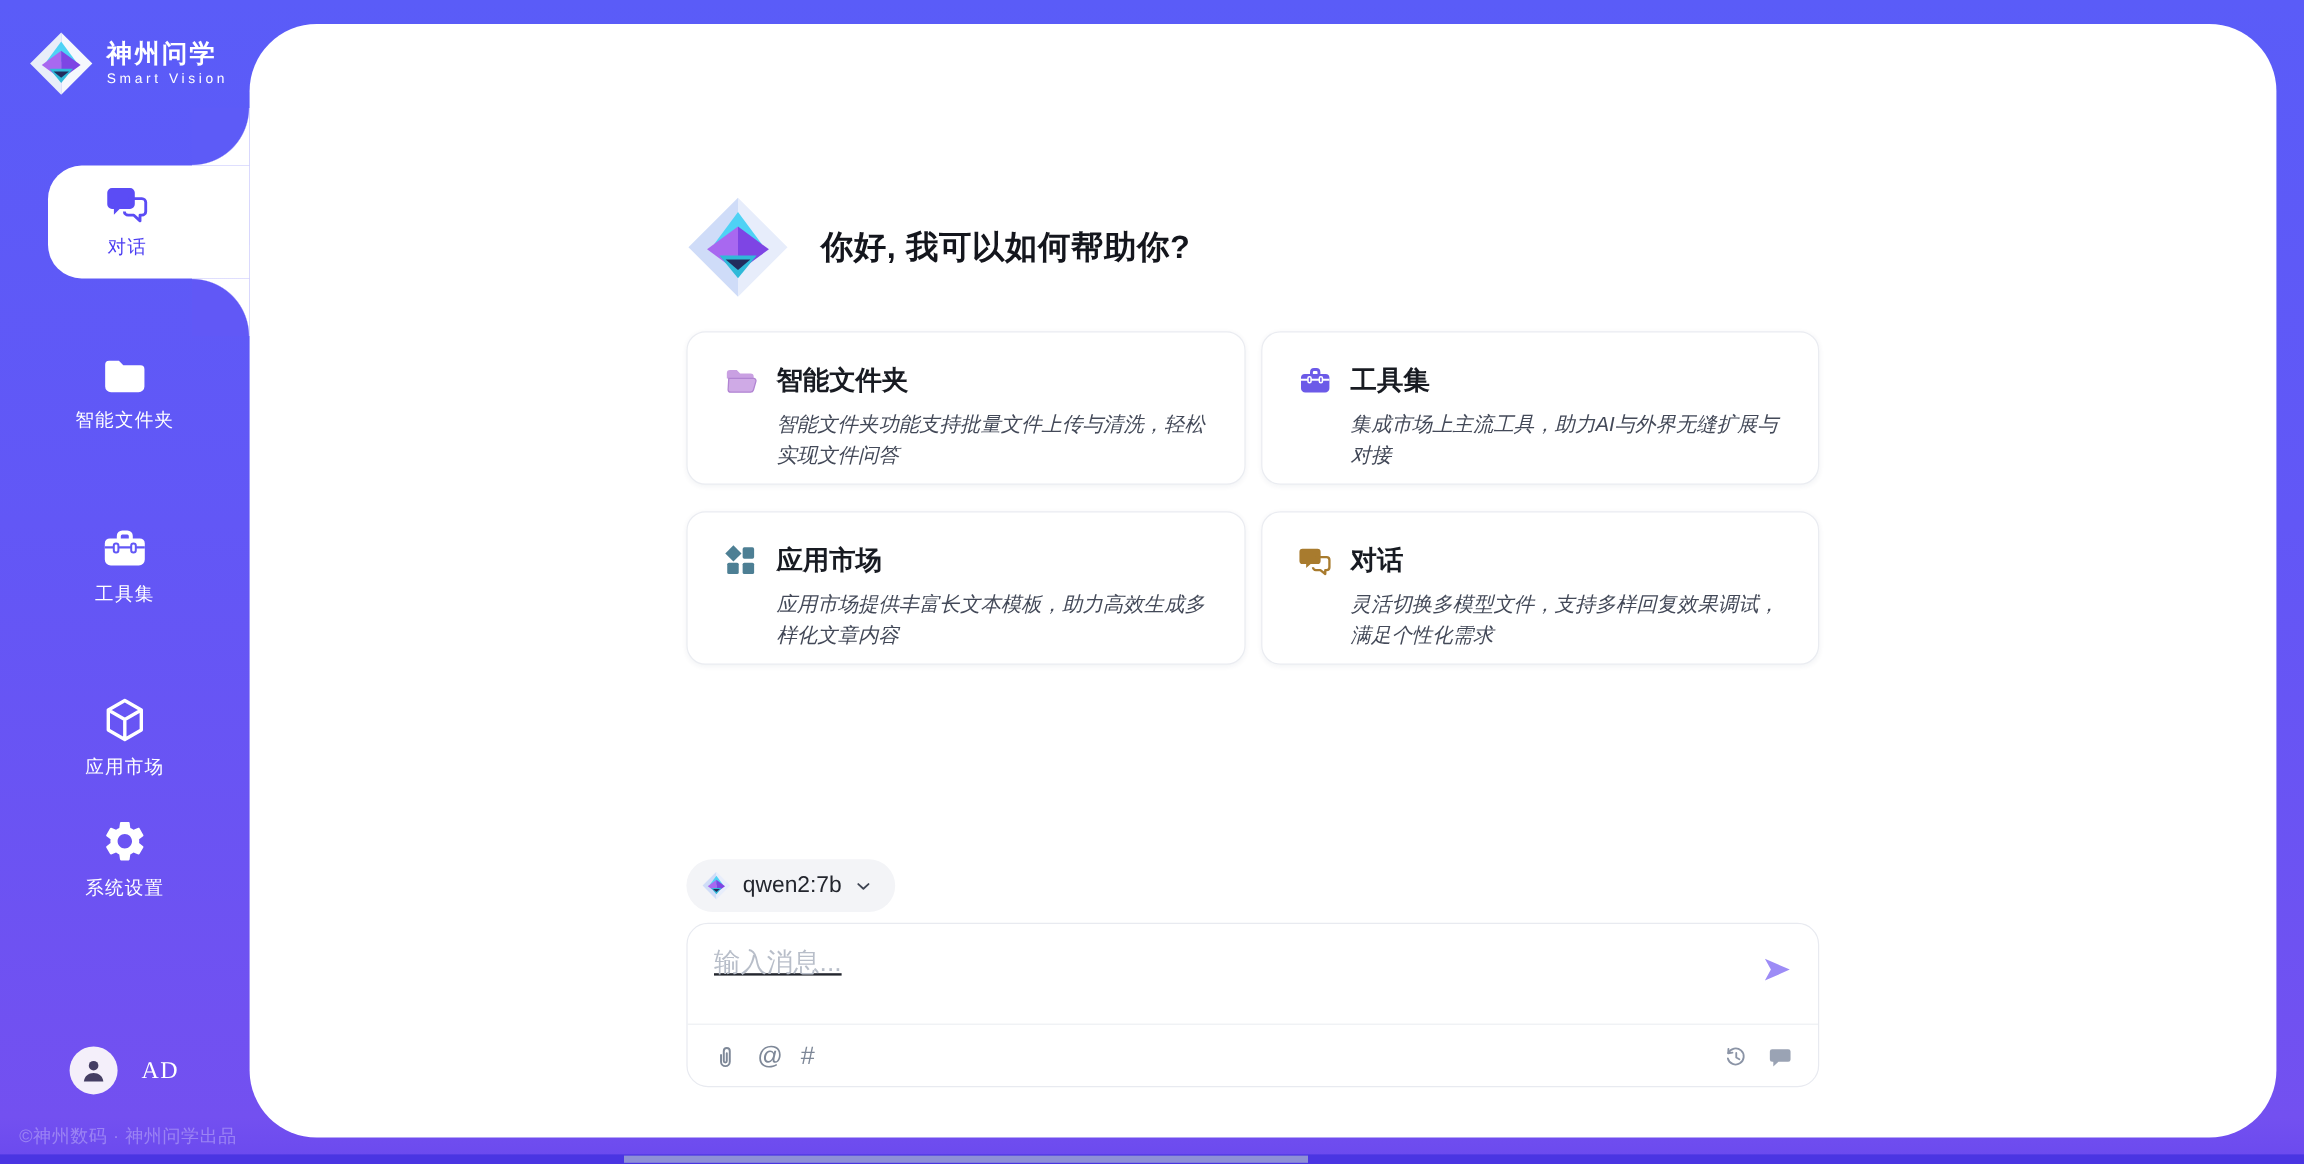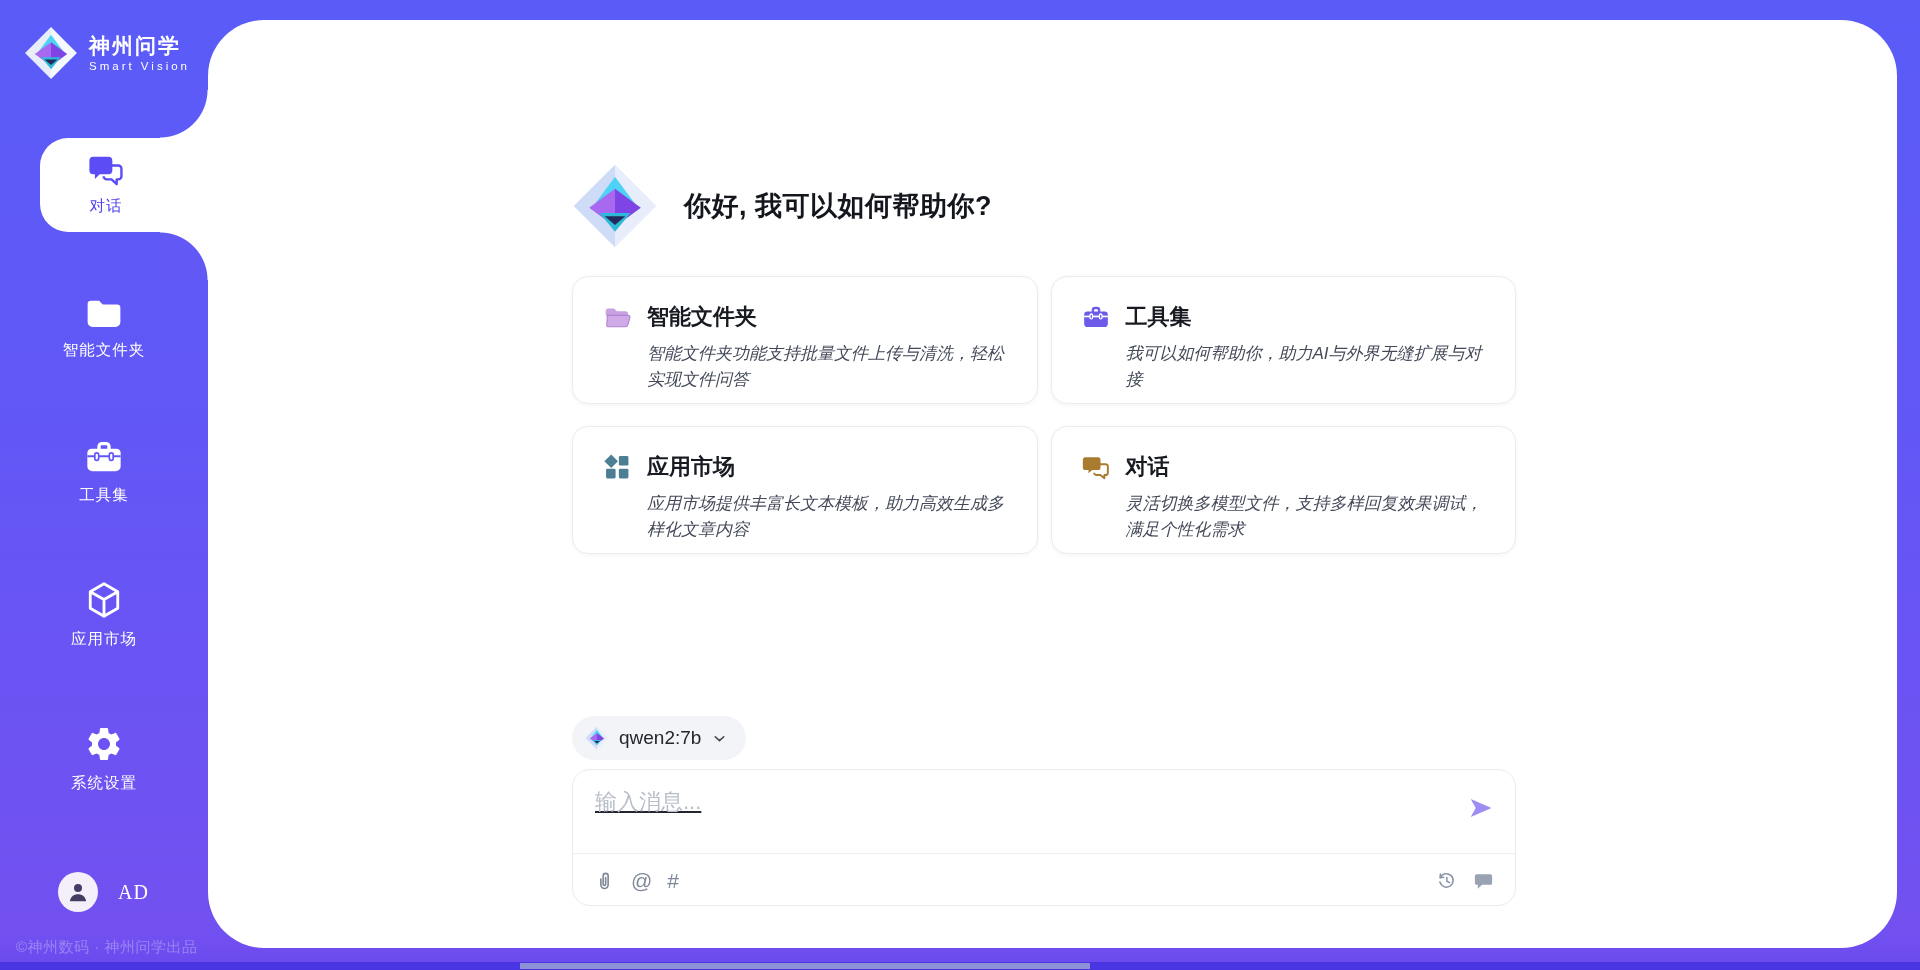--- a/index.html
+++ b/index.html
@@ -141,21 +141,21 @@
 
       <div class="card">
         <svg class="card-icon" viewBox="0 0 26 24">
           <path d="M9 7V5.6A3.1 3.1 0 0 1 12.1 2.5h1.8A3.1 3.1 0 0 1 17 5.6V7h4a3 3 0 0 1 3 3v8a3.4 3.4 0 0 1-3.4 3.4H5.4A3.4 3.4 0 0 1 2 18v-8a3 3 0 0 1 3-3h4zm2.2-1.4V7h3.6V5.6a.9.9 0 0 0-.9-.9h-1.8a.9.9 0 0 0-.9.9z" fill="#6c5ae8"></path>
           <path d="M2 11.5h22" stroke="#ffffff" stroke-width="1.6"></path>
           <rect x="7.4" y="9.2" width="2.4" height="4.6" rx="1.1" fill="#6c5ae8" stroke="#ffffff" stroke-width="1.2"></rect>
           <rect x="16.2" y="9.2" width="2.4" height="4.6" rx="1.1" fill="#6c5ae8" stroke="#ffffff" stroke-width="1.2"></rect>
         </svg>
         <div>
           <div class="card-title">工具集</div>
-          <div class="card-desc">我可以如何帮助你，助力AI与外界无缝扩展与对接</div>
+          <div class="card-desc">集成市场上主流工具，助力AI与外界无缝扩展与对接</div>
         </div>
       </div>
 
       <div class="card">
         <svg class="card-icon" viewBox="0 0 24 24">
           <polygon points="7,1.2 12.8,7 7,12.8 1.2,7" fill="#4d7f94"></polygon>
           <rect x="13.6" y="2.6" width="8.2" height="8.2" rx="1.2" fill="#4d7f94"></rect>
           <rect x="2.6" y="13.6" width="8.2" height="8.2" rx="1.2" fill="#4d7f94"></rect>
           <rect x="13.6" y="13.6" width="8.2" height="8.2" rx="1.2" fill="#4d7f94"></rect>
         </svg>
@@ -269,21 +269,21 @@
     <div class="nav-label">工具集</div>
   </div>
 
   <div class="nav-item" style="top:571px">
     <svg width="40" height="40" viewBox="0 0 48 48">
       <path d="M24 4.5l16.5 9.5v20L24 43.5 7.5 34V14z M7.5 14L24 23.5 40.5 14 M24 23.5V43.5" fill="none" stroke="#ffffff" stroke-width="3.4" stroke-linejoin="round" stroke-linecap="round"></path>
     </svg>
     <div class="nav-label">应用市场</div>
   </div>
 
-  <div class="nav-item" style="top:715px">
+  <div class="nav-item" style="top:672px">
     <svg width="40" height="40" viewBox="0 0 24 24">
       <path d="M19.14 12.94c.04-.3.06-.61.06-.94 0-.32-.02-.64-.07-.94l2.03-1.58c.18-.14.23-.41.12-.61l-1.92-3.32c-.12-.22-.37-.29-.59-.22l-2.39.96c-.5-.38-1.03-.7-1.62-.94l-.36-2.54c-.04-.24-.24-.41-.48-.41h-3.84c-.24 0-.43.17-.47.41l-.36 2.54c-.59.24-1.13.57-1.62.94l-2.39-.96c-.22-.08-.47 0-.59.22L2.74 8.87c-.12.21-.08.47.12.61l2.03 1.58c-.05.3-.09.63-.09.94s.02.64.07.94l-2.03 1.58c-.18.14-.23.41-.12.61l1.92 3.32c.12.22.37.29.59.22l2.39-.96c.5.38 1.03.7 1.62.94l.36 2.54c.05.24.24.41.48.41h3.84c.24 0 .44-.17.47-.41l.36-2.54c.59-.24 1.13-.56 1.62-.94l2.39.96c.22.08.47 0 .59-.22l1.92-3.32c.12-.22.07-.47-.12-.61l-2.01-1.58zM12 15.6c-1.98 0-3.6-1.62-3.6-3.6s1.62-3.6 3.6-3.6 3.6 1.62 3.6 3.6-1.62 3.6-3.6 3.6z" fill="#ffffff"></path>
     </svg>
     <div class="nav-label">系统设置</div>
   </div>
 
   <div class="user-row">
     <div class="avatar">
       <svg width="26" height="26" viewBox="0 0 24 24">
         <circle cx="12" cy="8.4" r="3.7" fill="#453e63"></circle>

